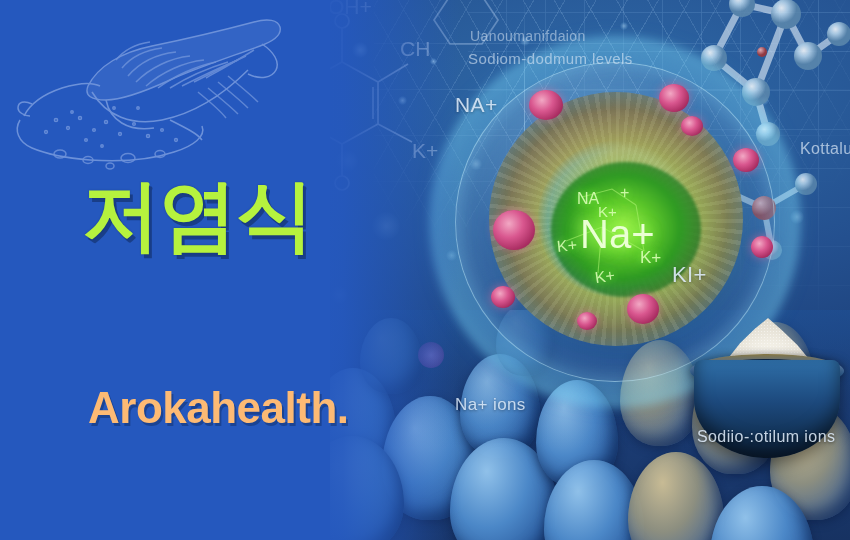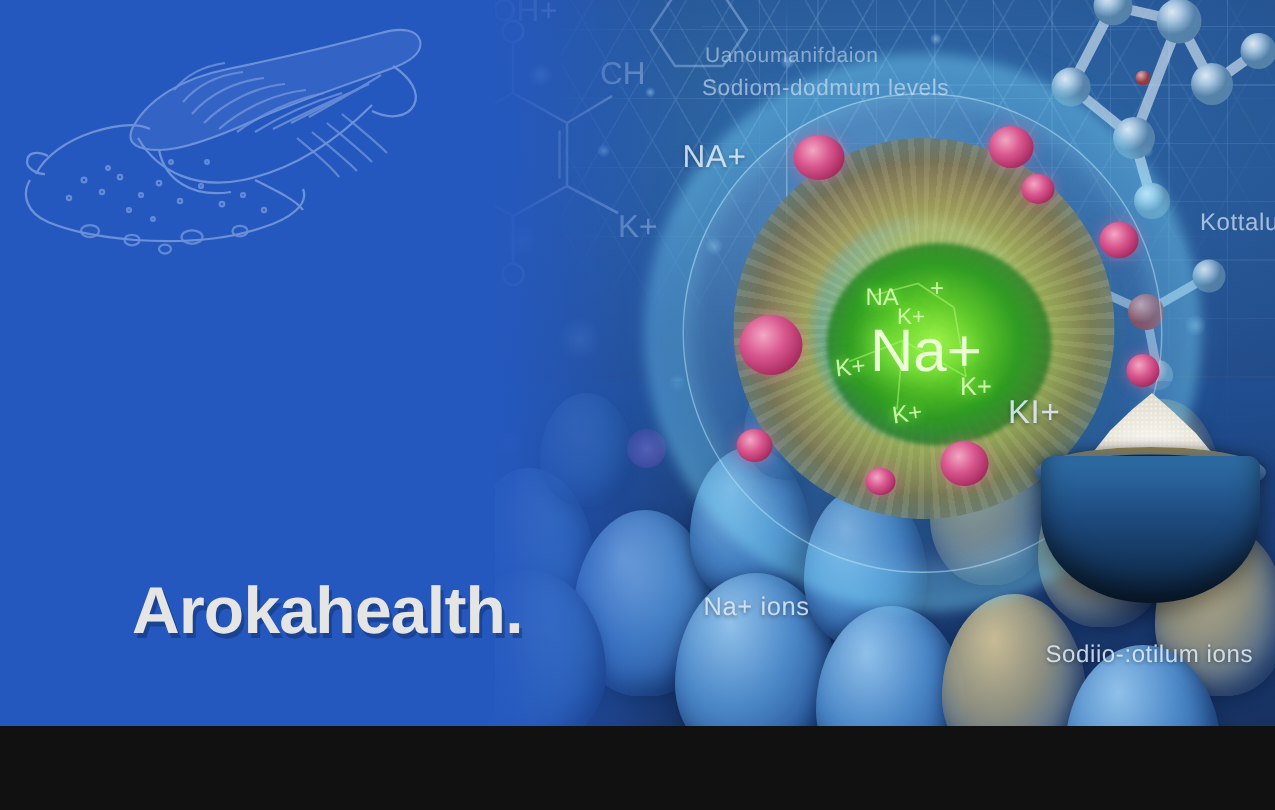--- a/index.html
+++ b/index.html
@@ -1,20 +1,20 @@
 <!DOCTYPE html>
 <html><head>
 <meta charset="utf-8">
 <style>
   * { margin:0; padding:0; box-sizing:border-box; }
   html,body { background:#111; }
 
   .thumbnail {
     position:relative;
-    width:850px; height:484px;
+    width:850px; height:540px;
     overflow:hidden;
     background:#2558be;
     font-family:"Liberation Sans", sans-serif;
     user-select:none;
   }
 
   
   .bg-art { position:absolute; inset:0; overflow:hidden; }
 
   
@@ -158,21 +158,21 @@
   
   .art-txt {
     position:absolute; color:#dce9f7; font-family:"Liberation Sans",sans-serif;
     letter-spacing:.4px; white-space:nowrap; pointer-events:none;
   }
   .t-garb1 { left:470px; top:28px;  font-size:14px; opacity:.52; filter:blur(.35px); }
   .t-garb2 { left:468px; top:50px;  font-size:15px; opacity:.60; filter:blur(.3px); }
   .t-na1   { left:455px; top:93px;  font-size:21px; opacity:.88; text-shadow:0 1px 3px rgba(0,0,0,.35); }
   .t-kot   { left:800px; top:140px; font-size:16px; opacity:.70; filter:blur(.25px); }
   .t-ki    { left:672px; top:262px; font-size:22px; opacity:.90; text-shadow:0 1px 3px rgba(0,0,0,.4); }
-  .t-naions{ left:469px; top:395px; font-size:17px; opacity:.85; text-shadow:0 1px 3px rgba(0,0,0,.45); }
+  .t-naions{ left:455px; top:395px; font-size:17px; opacity:.85; text-shadow:0 1px 3px rgba(0,0,0,.45); }
   .t-pump  { left:697px; top:428px; font-size:16px; opacity:.88; filter:blur(.2px); text-shadow:0 1px 3px rgba(0,0,0,.5); }
 
   
   .ion {
     position:absolute; color:#d9ffb4; font-family:"Liberation Sans",sans-serif;
     text-shadow:0 0 8px rgba(150,255,80,.95), 0 0 18px rgba(110,240,60,.7);
     pointer-events:none; white-space:nowrap;
   }
   .i-na-big { left:580px; top:212px; font-size:40px; color:#eaffd4; font-weight:400;
               text-shadow:0 0 14px rgba(165,255,90,.95),0 0 30px rgba(120,245,60,.8); }
@@ -207,21 +207,21 @@
     text-shadow:3px 4px 0 rgba(10,30,70,.45), 0 0 2px rgba(10,30,70,.35);
   }
   .title-sub {
     position:absolute; left:84px; top:288px;
     font-size:54px; font-weight:700; color:#b6f23e;
     letter-spacing:-1px; line-height:1;
     text-shadow:3px 4px 0 rgba(10,30,70,.45), 0 0 2px rgba(10,30,70,.35);
   }
   .brand {
     position:absolute; left:88px; top:386px;
-    font-size:44px; font-weight:700; color:#e5e5e5;
+    font-size:44px; font-weight:700; color:#fdba74;
     letter-spacing:-.5px; line-height:1;
     text-shadow:2px 3px 0 rgba(10,30,70,.35);
   }
 </style>
 </head>
 <body>
 
 <div class="thumbnail">
 
   <div class="bg-art">
@@ -419,15 +419,16 @@
     </g>
     <g opacity=".85">
       <ellipse cx="50" cy="146" rx="6" ry="4"></ellipse>
       <ellipse cx="78" cy="152" rx="5" ry="3.5"></ellipse>
       <ellipse cx="118" cy="150" rx="7" ry="4.5"></ellipse>
       <ellipse cx="150" cy="146" rx="5" ry="3.5"></ellipse>
       <ellipse cx="100" cy="158" rx="4" ry="3"></ellipse>
     </g>
   </svg>
 
+  <div class="title-main">저염식</div>
   <div class="brand">Arokahealth.</div>
 
 </div>
 
 </body></html>

